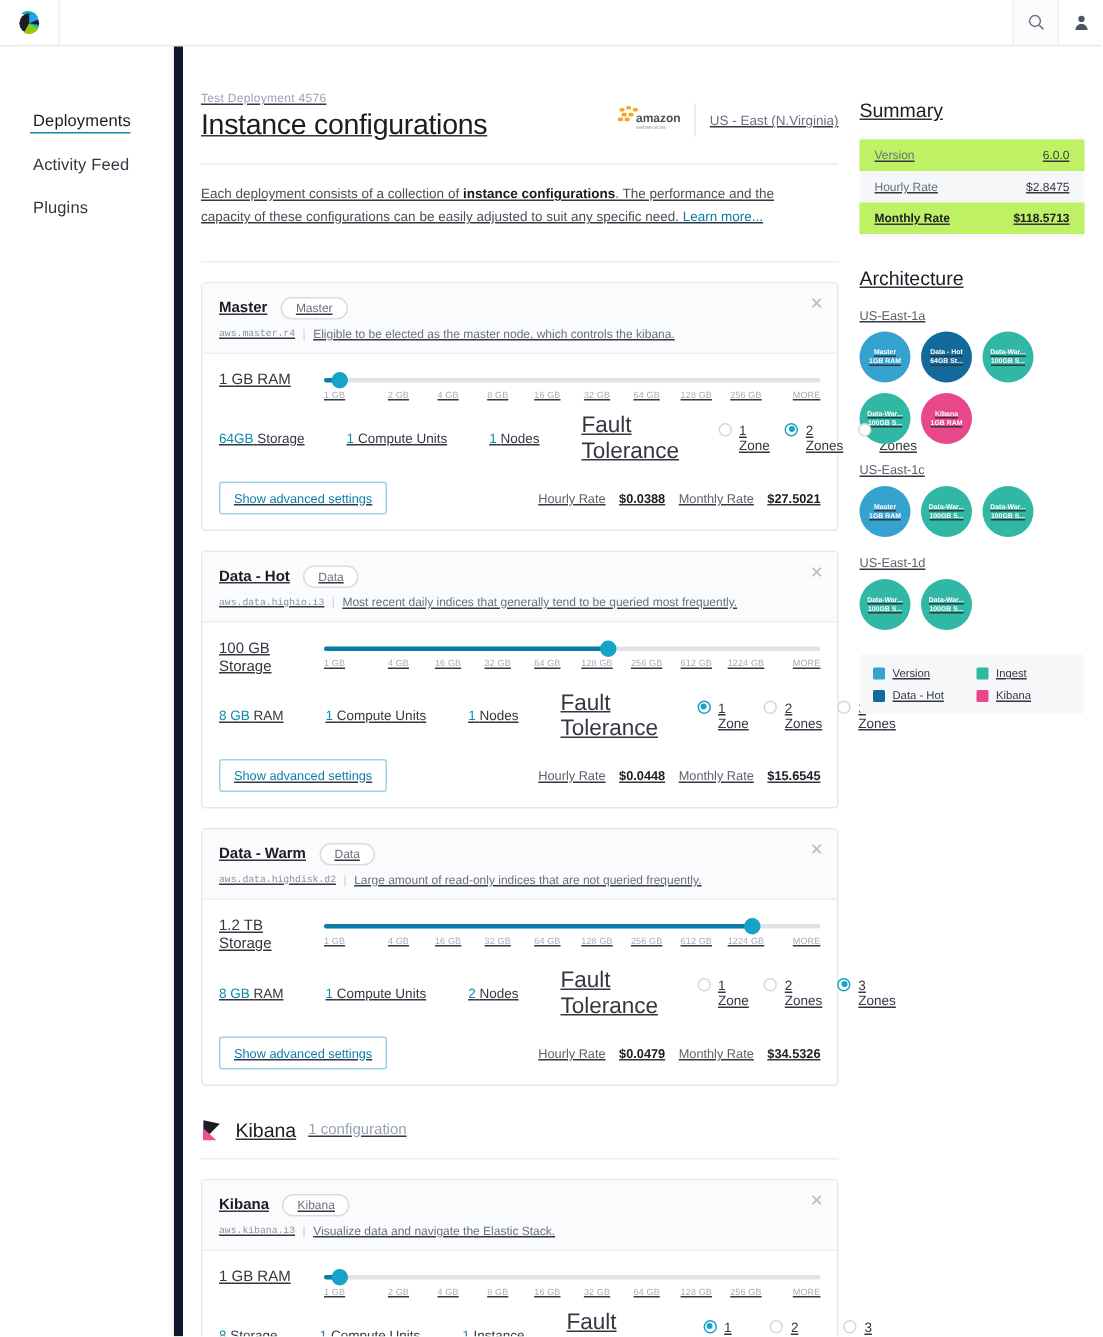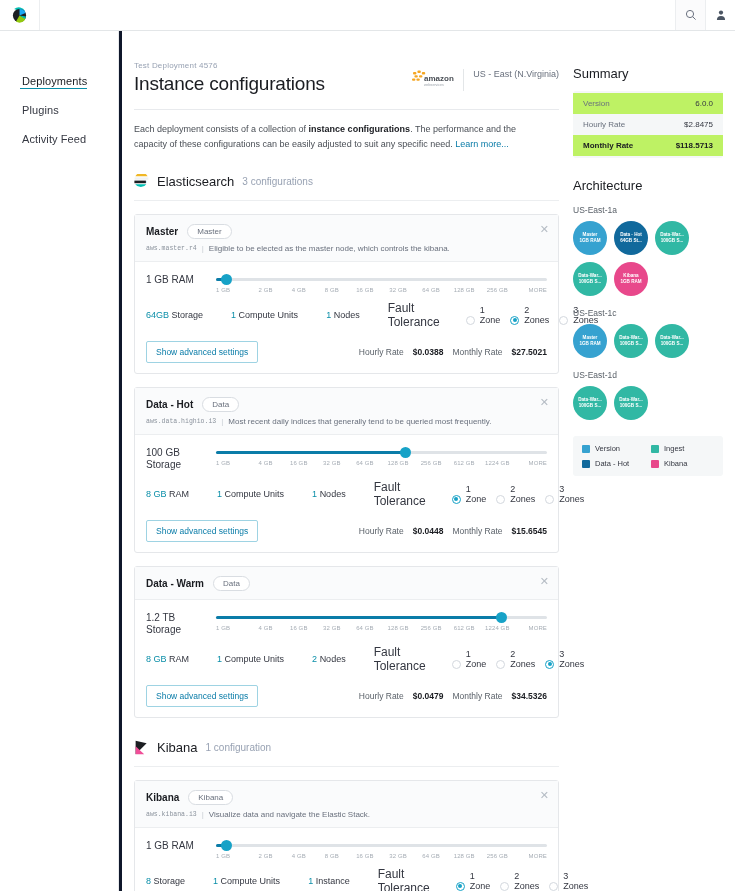--- a/index.html
+++ b/index.html
@@ -38,33 +38,34 @@
   }
   .nav-item {
     font-size: 11px; color: #343741; padding: 0 0 17px 2px;
     cursor: pointer; letter-spacing:.1px;
   }
   .nav-item.active { color:#1a1c21; border-bottom:0; display:inline-block;
     box-shadow: inset 0 -1px 0 0 #0a8ea8; padding-bottom:2px; margin-bottom:15px;}
 
   .content {
     flex: 1; background:#fff;
-    border-left: 3px solid #0f172a;
+    border-left: 6px solid #0f172a;
     padding: 30px 12px 0 12px;
     position: relative;
+    text-decoration: underline;
   }
   .content-inner { display:flex; gap: 14px; }
   .main-col { width: 425px; }
   .right-col { width: 150px; padding-top: 5px;}
 
   
   .deploy-sub { font-size: 8px; color:#98a2b3; letter-spacing:.2px; margin-bottom: 3px;}
   .page-title { font-size: 19px; font-weight: 400; color: #1a1c21; letter-spacing: -0.2px;}
   .hdr-row { display:flex; justify-content:space-between; align-items:flex-start;}
-  .hdr-right { display:flex; gap:9px; padding-top: 8px; }
+  .hdr-right { display:flex; align-items:center; gap:9px; padding-top: 8px; }
   .aws-logo { width: 43px; height: 22px; position:relative; }
   .region-div { width:1px; height:22px; background:#e3e6e8;}
   .region-name { font-size: 9px; color:#69707d; white-space:nowrap;}
   .hdr-rule { height:1px; background:#e8eaed; margin: 14px 0 12px 0; }
   .intro { font-size: 9px; line-height: 1.65; color:#4a4f56; max-width:415px;}
   .intro b { font-weight: 700; color:#1a1c21;}
   .link { color:#0a7ca8; cursor:pointer; }
 
   
   .sect { margin-top: 22px; }
@@ -107,23 +108,23 @@
     background:#17a2c7; margin-left:-5px; cursor:pointer;
   }
   .ticks { display:flex; margin-top:6px; }
   .tick { flex:1; text-align:center; font-size:6px; color:#a6adb5; letter-spacing:.1px;}
   .tick:first-child { text-align:left; }
   .tick:last-child { text-align:right; }
 
   .meta-row { display:flex; align-items:center; gap:16px; margin-top:8px; font-size:9px; color:#343741; }
   .meta-item { margin-right:12px; white-space:nowrap;}
   .meta-val { color:#0a8ea8; }
-  .ft-label { margin-right:10px; color:#343741; font-size:12px;}
+  .ft-label { margin-right:10px; color:#343741; font-size:15px;}
   .radios { display:flex; align-items:center; gap:10px;}
-  .radio { display:flex; align-items:flex-end; gap:5px; font-size:9px; color:#343741; cursor:pointer;}
+  .radio { display:flex; align-items:flex-start; gap:5px; font-size:9px; color:#343741; cursor:pointer;}
   .rdot { width:9px; height:9px; border-radius:50%; border:1px solid #d3d8de; background:#fff; flex:none; position:relative;}
   .rdot.on { border-color:#17a2c7; background:#fff;}
   .rdot.on::after { content:""; position:absolute; left:1.5px; top:1.5px; width:4px; height:4px; border-radius:50%; background:#17a2c7;}
 
   .card-ft { display:flex; align-items:center; justify-content:space-between; margin-top:12px;}
   .adv-btn {
     border:1px solid #9ed3e3; color:#0a7ca8; background:#fff; border-radius:2px;
     font-size:8.5px; padding:5px 9px; cursor:pointer; font-family:inherit;
   }
   .rates { display:flex; align-items:center; gap:9px; font-size:8.5px;}
@@ -191,24 +192,24 @@
     </div>
   </div>
 
   <div class="body-wrap">
 
     <div class="sidebar">
       <div class="nav-item active">
         <span>Deployments</span>
       </div>
       <div class="nav-item">
+        <span>Activity Feed</span>
+      </div>
+      <div class="nav-item">
         <span>Plugins</span>
-      </div>
-      <div class="nav-item">
-        <span>Activity Feed</span>
       </div>
     </div>
 
     <div class="content">
       <div class="content-inner">
 
         <div class="main-col">
 
           <div class="hdr-row">
             <div>
@@ -237,31 +238,20 @@
           </div>
 
           <div class="hdr-rule"></div>
 
           <div class="intro">
             <span>Each deployment consists of a collection of </span><b>instance configurations</b><span>. The performance and the capacity of these configurations can be easily adjusted to suit any specific need. </span><span class="link">Learn more...</span>
           </div>
 
           <div id="sections-root">
               <div class="sect">
-    <div class="sect-hd">
-      <span class="es-logo"><svg width="15" height="15" viewBox="0 0 15 15">
-                      <path d="M1.4 2.2 h12.2 a7 7 0 0 0 -12.2 0 z" fill="#f0b726"></path>
-                      <rect x="0.6" y="3.4" width="13.8" height="2.4" fill="#f0f2f3"></rect>
-                      <rect x="0.4" y="6.6" width="11.5" height="2.6" fill="#1c1e23"></rect>
-                      <path d="M1.2 10.2 h11.2 a7 7 0 0 1 -11.2 0 z" fill="#00bfb3"></path>
-                      <path d="M12.2 6.6 a3.4 3.4 0 0 1 0 2.6 z" fill="#1ba9f5"></path>
-                    </svg></span>
-      <span class="sect-title">Elasticsearch</span>
-      <span class="sect-count">3 configurations</span>
-    </div>
     <div class="sect-rule"></div>
     <div class="card">
     <div class="card-hd">
       <div class="card-hd-top">
         <span class="card-name">Master</span>
         <span class="badge">Master</span>
       </div>
       <span class="card-close">✕</span>
       <div class="card-sub">
         <span class="mono">aws.master.r4</span>
@@ -388,20 +378,25 @@
       </div>
     </div>
   </div>
                 <div class="card">
     <div class="card-hd">
       <div class="card-hd-top">
         <span class="card-name">Data - Warm</span>
         <span class="badge">Data</span>
       </div>
       <span class="card-close">✕</span>
+      <div class="card-sub">
+        <span class="mono">aws.data.highdisk.d2</span>
+        <span class="sep">|</span>
+        <span>Large amount of read-only indices that are not queried frequently.</span>
+      </div>
     </div>
     <div class="card-body">
       <div class="slider-row">
         <div class="slider-label">1.2 TB Storage</div>
         <div class="slider-area">
           <div class="track">
             <div class="track-fill" style="width:86%"></div>
             <div class="knob" style="left:86%"></div>
           </div>
           <div class="ticks">

